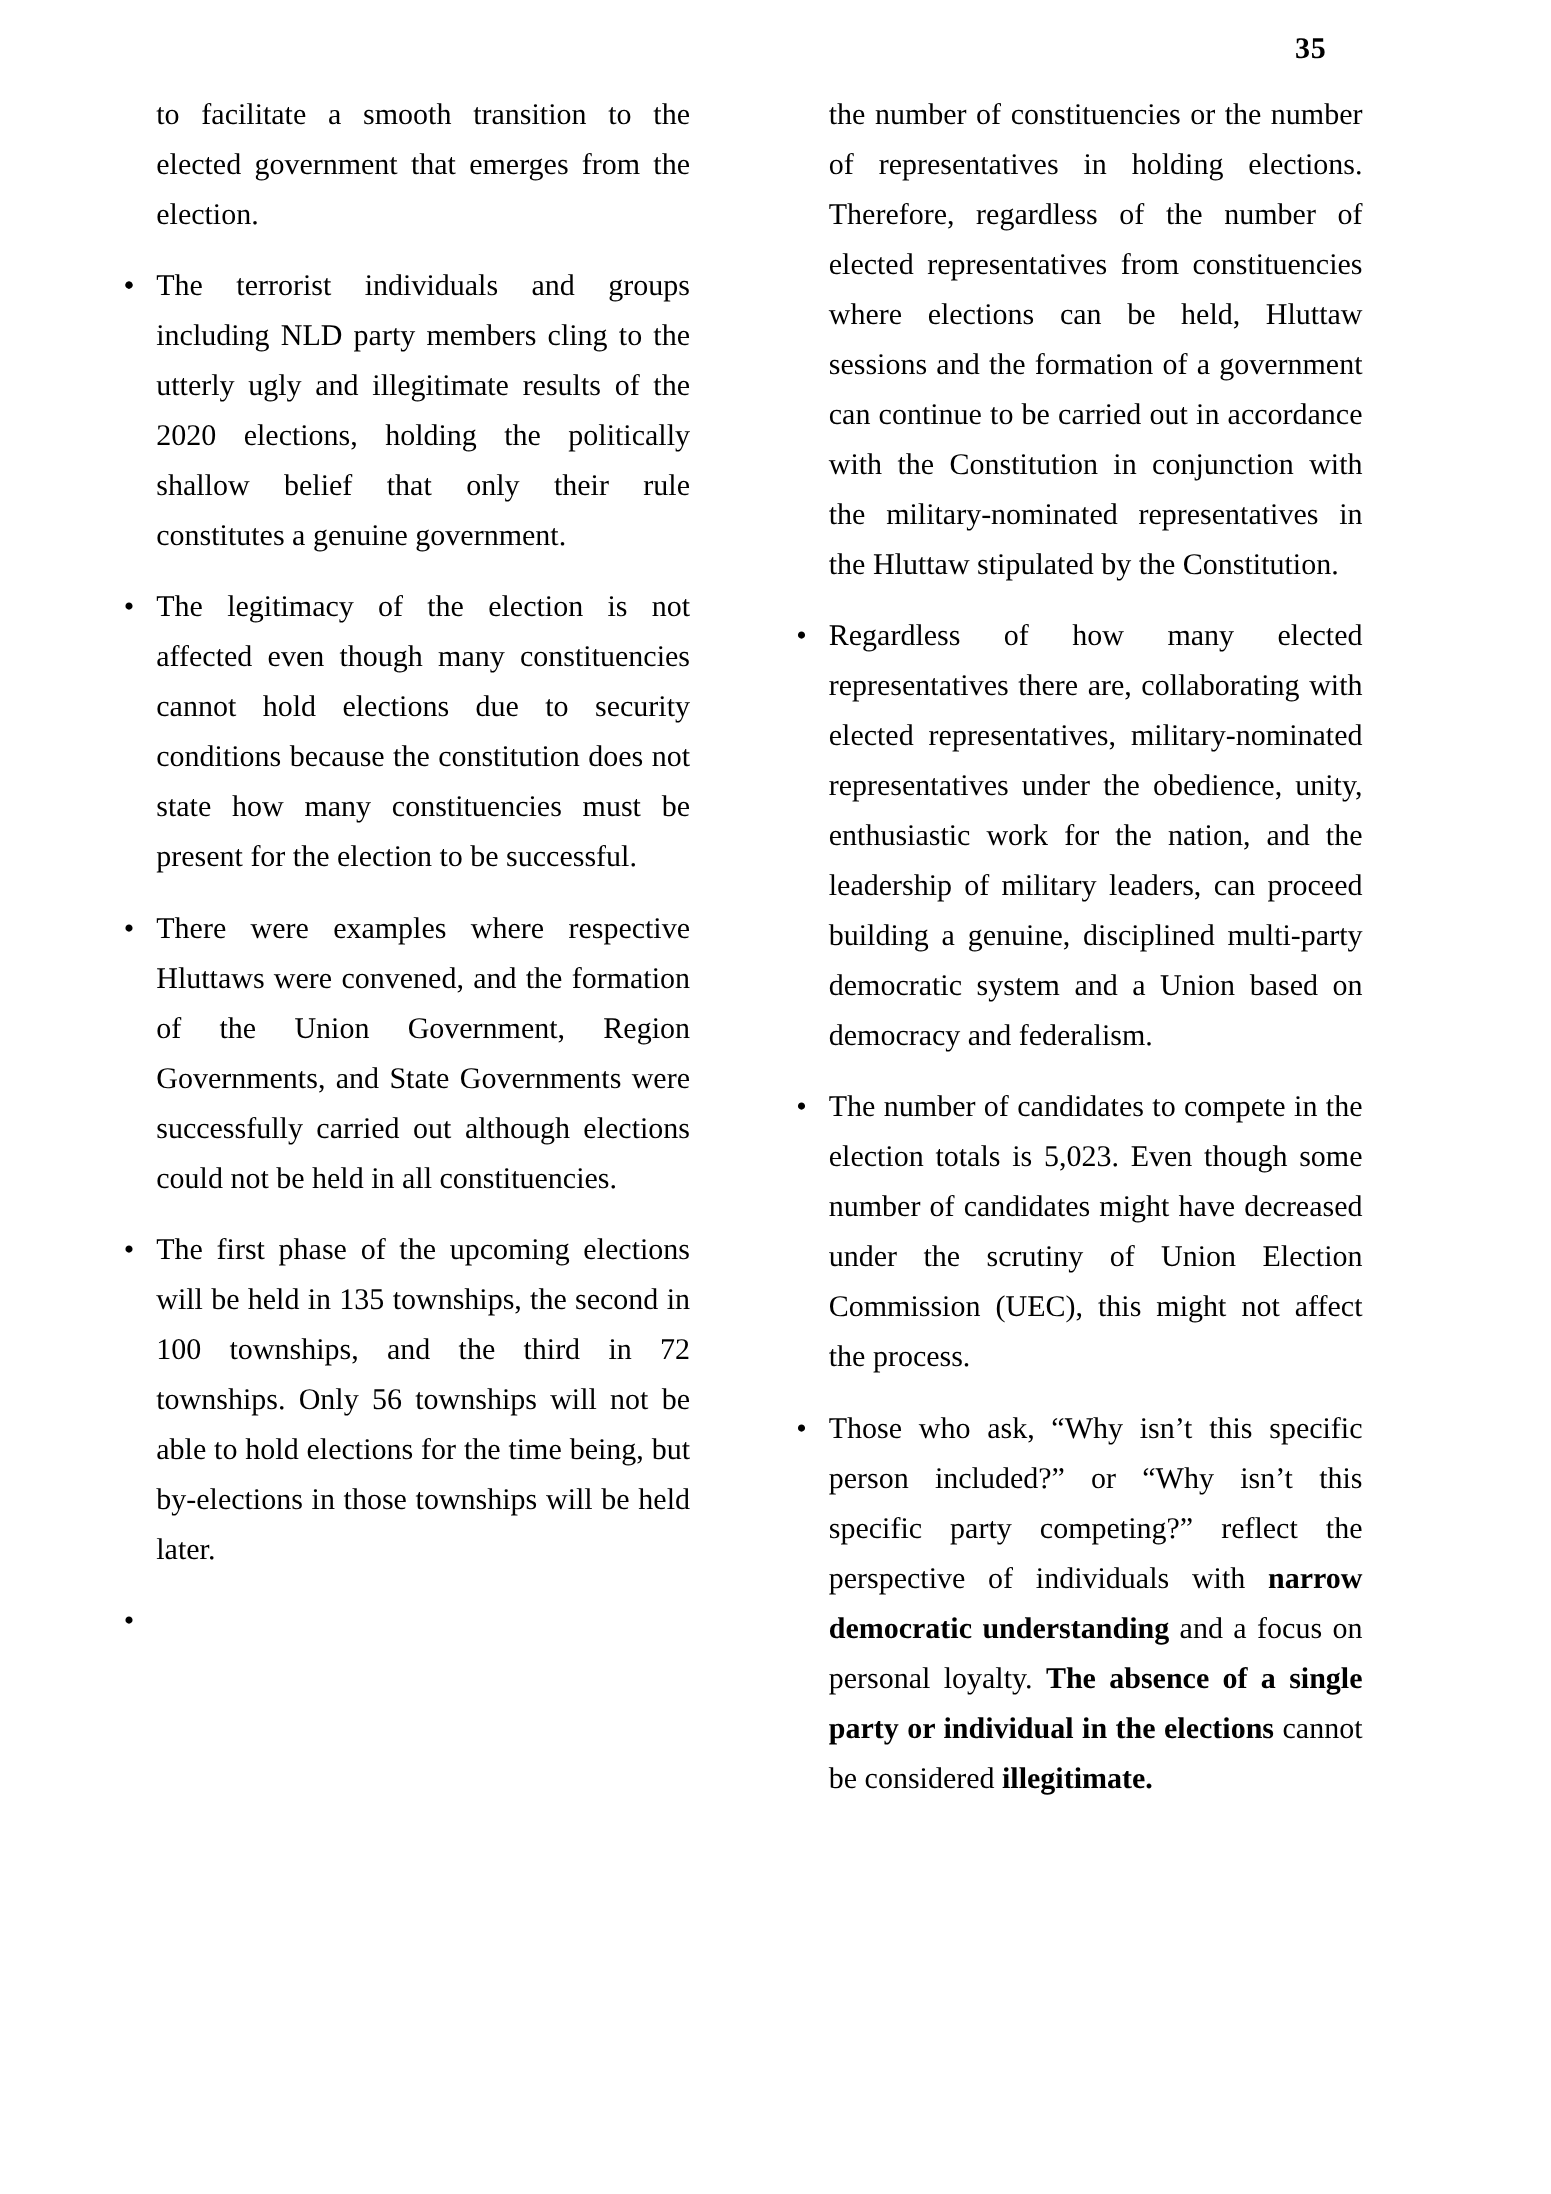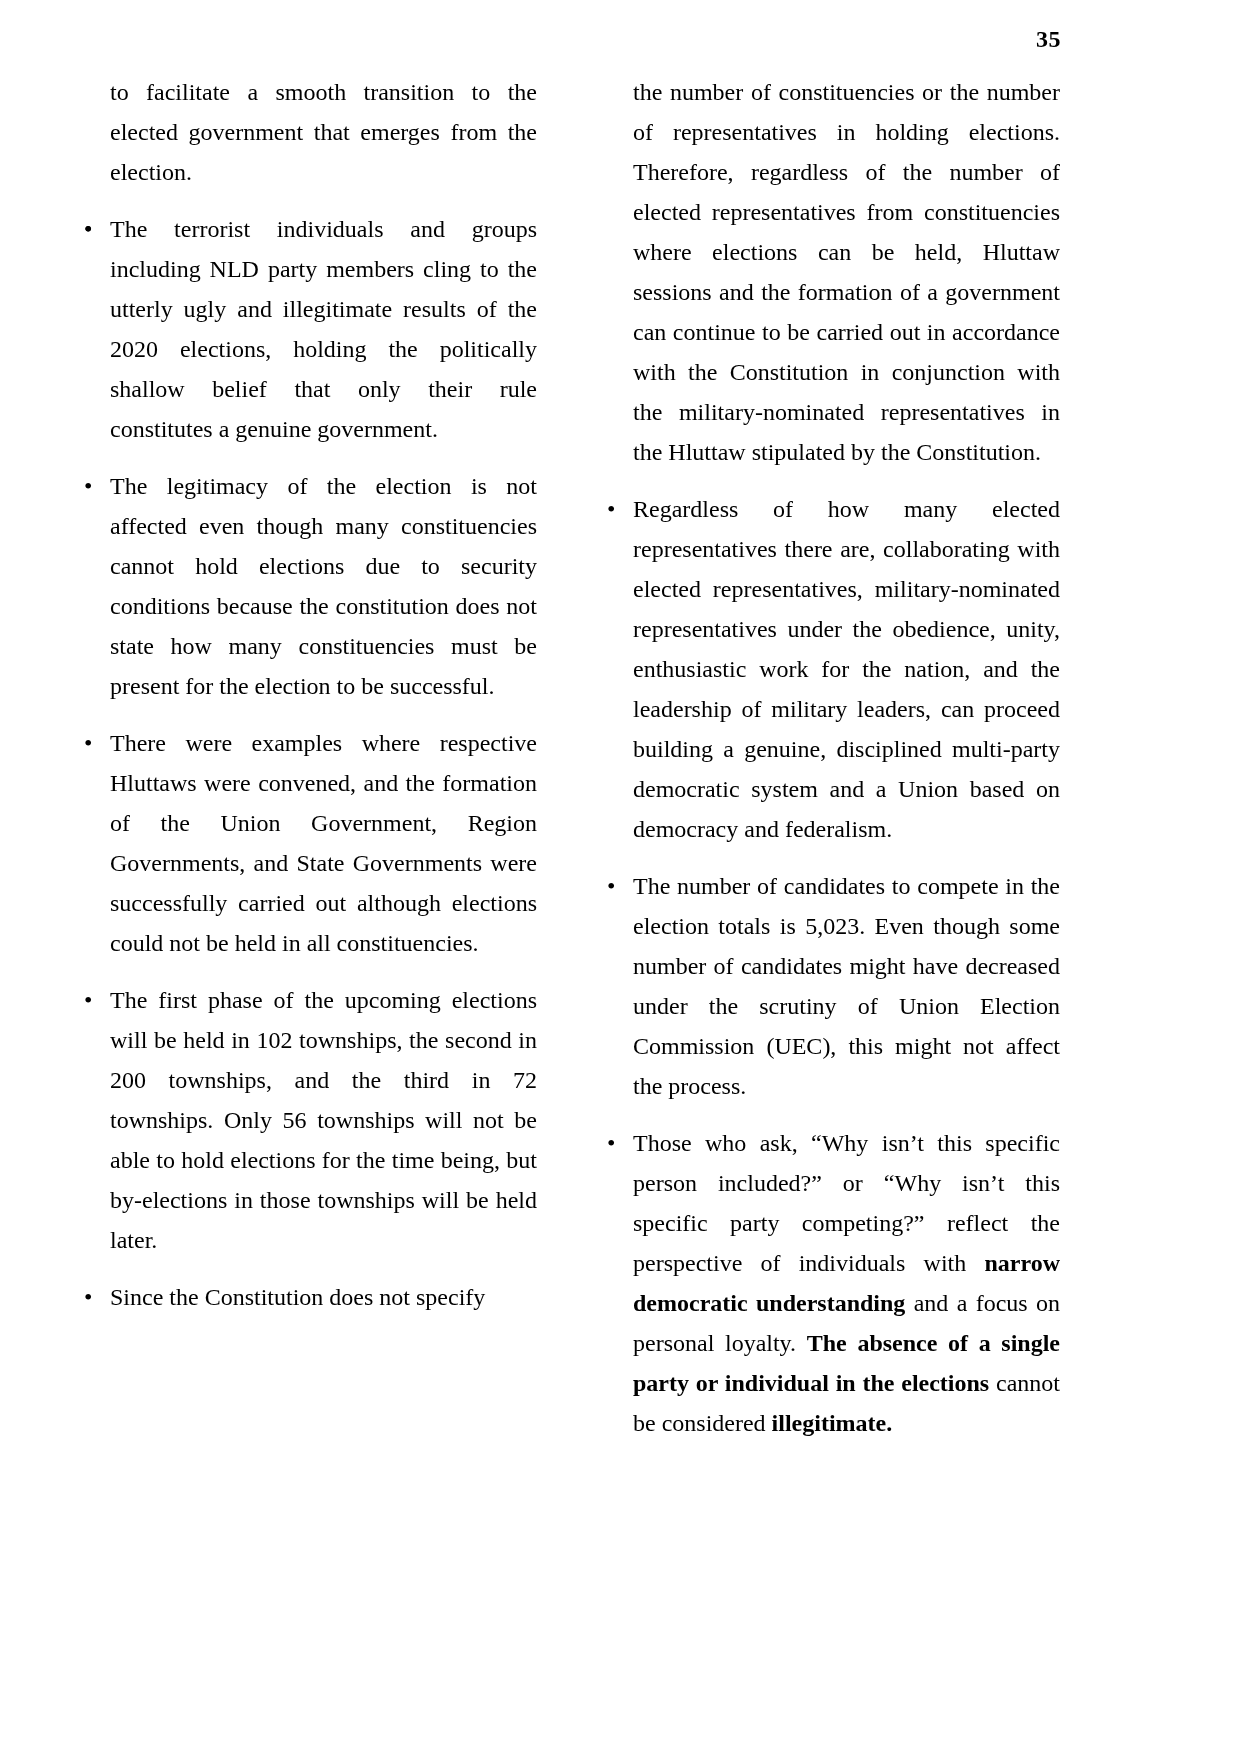--- a/index.html
+++ b/index.html
@@ -26,20 +26,21 @@
   }
   .columns {
     position: absolute;
     top: 72px;
     left: 82px;
     display: flex;
     gap: 68px;
   }
   .column {
     width: 455px;
+    margin-left: 15px;
   }
   .block {
     position: relative;
     padding-left: 28px;
     text-align: justify;
     font-size: 24px;
     line-height: 40px;
     margin: 0 0 17px 0;
     hyphens: auto;
     -webkit-hyphens: auto;
@@ -59,22 +60,22 @@
 
 <div class="page">
   <div class="page-number">35</div>
   <div class="columns">
     <div class="column" id="col-left">
         <div class="block continuation"><span><span class="seg">to facilitate a smooth transition to the elected government that emerges from the election.</span></span></div>
         <div class="block bullet"><span class="dot">•</span></div>
         <div class="block bullet"><span class="dot">•</span><span><span class="seg">The terrorist individuals and groups including NLD party members cling to the utterly ugly and illegitimate results of the 2020 elections, holding the politically shallow belief that only their rule constitutes a genuine government.</span></span></div>
         <div class="block bullet"><span class="dot">•</span><span><span class="seg">The legitimacy of the election is not affected even though many constituencies cannot hold elections due to security conditions because the constitution does not state how many constituencies must be present for the election to be successful.</span></span></div>
         <div class="block bullet"><span class="dot">•</span><span><span class="seg">There were examples where respective Hluttaws were convened, and the formation of the Union Government, Region Governments, and State Governments were successfully carried out although elections could not be held in all constituencies.</span></span></div>
-        <div class="block bullet"><span class="dot">•</span><span><span class="seg">The first phase of the upcoming elections will be held in 102 townships, the second in 200 townships, and the third in 72 townships. Only 56 townships will not be able to hold elections for the time being, but by-elections in those townships will be held later.</span></span></div>
-        <div class="block bullet"><span class="dot">•</span><span><span class="seg">Since the Constitution does not specify</span></span></div>
+        <div class="block bullet"><span class="dot">•</span><span><span class="seg">The first phase of the upcoming elections will be held in 135 townships, the second in 100 townships, and the third in 72 townships. Only 56 townships will not be able to hold elections for the time being, but by-elections in those townships will be held later.</span></span></div>
+        <div class="block bullet"><span class="dot">•</span></div>
       </div>
     <div class="column" id="col-right">
         <div class="block continuation"><span><span class="seg">the number of constituencies or the number of representatives in holding elections. Therefore, regardless of the number of elected representatives from constituencies where elections can be held, Hluttaw sessions and the formation of a government can continue to be carried out in accordance with the Constitution in conjunction with the military-nominated representatives in the Hluttaw stipulated by the Constitution.</span></span></div>
         <div class="block bullet"><span class="dot">•</span><span><span class="seg">Regardless of how many elected representatives there are, collaborating with elected representatives, military-nominated representatives under the obedience, unity, enthusiastic work for the nation, and the leadership of military leaders, can proceed building a genuine, disciplined multi-party democratic system and a Union based on democracy and federalism.</span></span></div>
         <div class="block bullet"><span class="dot">•</span><span><span class="seg">The number of candidates to compete in the election totals is 5,023. Even though some number of candidates might have decreased under the scrutiny of Union Election Commission (UEC), this might not affect the process.</span></span></div>
         <div class="block bullet"><span class="dot">•</span><span><span class="seg">Those who ask, “Why isn’t this specific person included?” or “Why isn’t this specific party competing?” reflect the perspective of individuals with </span><span class="seg bold">narrow democratic understanding</span><span class="seg"> and a focus on personal loyalty. </span><span class="seg bold">The absence of a single party or individual in the elections</span><span class="seg"> cannot be considered </span><span class="seg bold">illegitimate.</span></span></div>
       </div>
   </div>
 </div>
 

